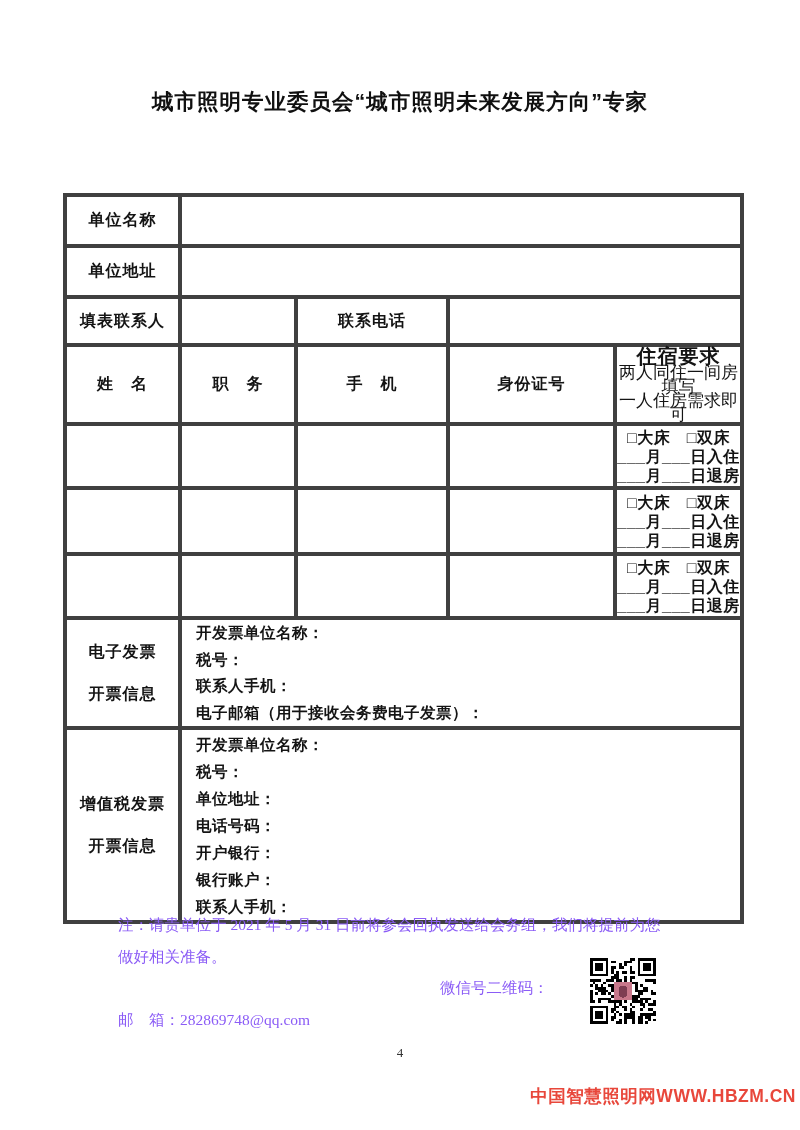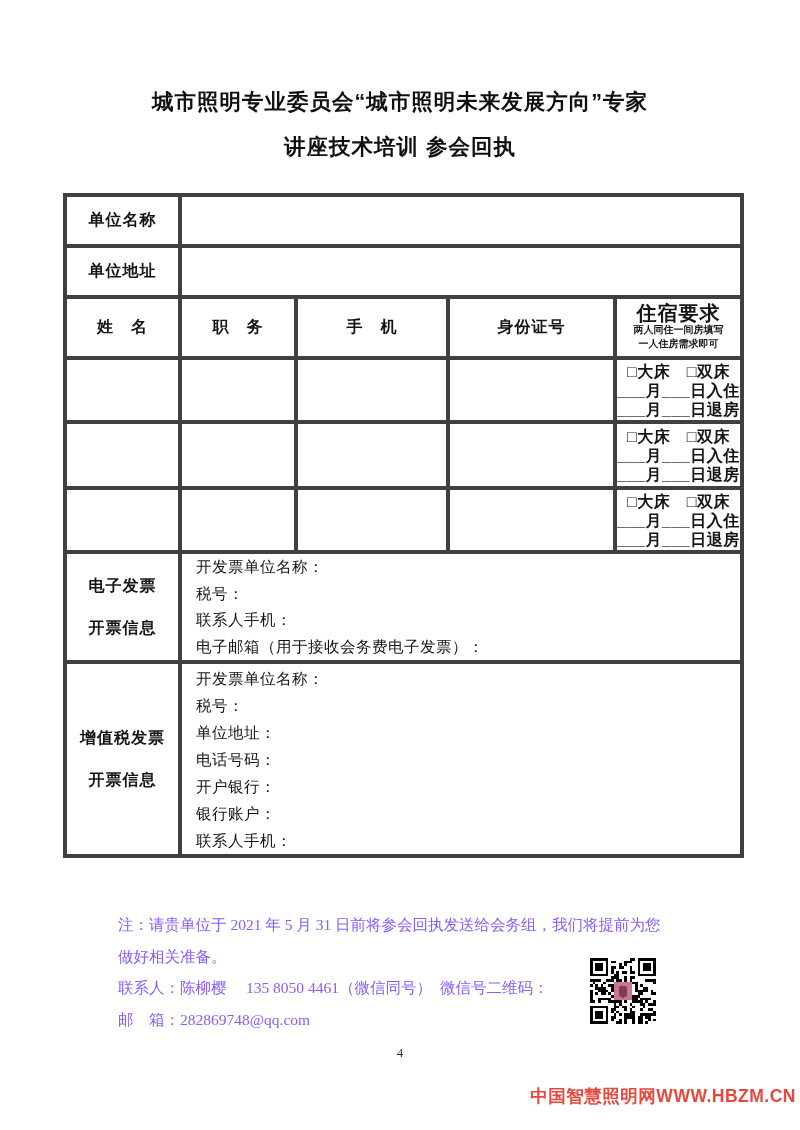--- a/index.html
+++ b/index.html
@@ -16,27 +16,27 @@
   table.form-table td{border:4px solid #404040;padding:0;vertical-align:middle;
                       font-size:16px;color:#141414;}
   .r47 td{height:47px;} .r44 td{height:44px;} .r57 td{height:57px;}
   .r60 td{height:60px;} .r62 td{height:62px;}
   .r42 td{height:42px;} .r106 td{height:106px;} .r190 td{height:190px;}
 
   td.lbl{text-align:center;font-weight:bold;letter-spacing:1px;}
   td.blank{background:#ffffff;}
   td.acc-head{text-align:center;}
   .acc-title{font-weight:bold;font-size:20px;line-height:19px;letter-spacing:1px;}
-  .acc-note{font-weight:bold;font-size:10px;line-height:14px;letter-spacing:0;}
+  .acc-note{font-weight:normal;font-size:17px;line-height:14px;letter-spacing:0;}
   td.acc-cell{text-align:center;font-weight:bold;font-size:14.5px;line-height:19px;letter-spacing:0.5px;}
   td.section-title{text-align:center;font-weight:bold;font-size:16.5px;letter-spacing:1px;}
   td.lbl2 div{line-height:22px;}
   td.lbl2 div + div{margin-top:20px;}
   td.fields{text-align:left;vertical-align:middle;}
-  td.fields div{font-weight:normal;padding-left:14px;letter-spacing:0.5px;font-size:15.5px;}
+  td.fields div{font-weight:bold;padding-left:14px;letter-spacing:0.5px;font-size:15.5px;}
   td.e-fields div{line-height:26.5px;}
   td.vat-fields div{line-height:27px;}
 
   
   .notes{position:absolute;left:118px;top:909px;width:600px;
          font-family:"Liberation Serif",serif;font-size:15.5px;color:#8b5cf6;}
   .notes .nline{height:31.5px;line-height:31.5px;white-space:nowrap;}
   .qr-label{position:absolute;left:322px;top:0;}
   .contact-row{position:relative;}
 
@@ -50,40 +50,45 @@
   .watermark{position:absolute;right:4px;top:1084px;font-size:17.5px;font-weight:bold;
              letter-spacing:0.5px;font-family:"Liberation Sans",sans-serif;}
 </style>
 </head>
 <body>
 
 <div class="page">
 
   <div class="title">
     <div>城市照明专业委员会“城市照明未来发展方向”专家</div>
-    <div>讲座技术培训 参会回执</div>
   </div>
 
   <table class="form-table">
     <colgroup>
       <col style="width:115px">
         <col style="width:116px">
         <col style="width:152px">
       <col style="width:167px">
         <col style="width:127px">
     </colgroup>
     <tbody>
       <tr class="r47">
         <td class="lbl">单位名称</td>
         <td class="blank" colspan="4"></td>
       </tr>
       <tr class="r47">
         <td class="lbl">单位地址</td>
         <td class="blank" colspan="4"></td>
       </tr>
+      <tr class="r44">
+        <td class="lbl">填表联系人</td>
+        <td class="blank"></td>
+        <td class="lbl">联系电话</td>
+        <td class="blank" colspan="2"></td>
+      </tr>
       <tr class="r57">
         <td class="lbl">姓　名</td>
         <td class="lbl">职　务</td>
         <td class="lbl">手　机</td>
         <td class="lbl">身份证号</td>
         <td class="acc-head">
           <div class="acc-title">住宿要求</div>
           <div class="acc-note">两人同住一间房填写</div>
           <div class="acc-note">一人住房需求即可</div>
         </td>
@@ -152,21 +157,20 @@
           <div>联系人手机：</div>
         </td>
       </tr>
     </tbody>
   </table>
 
   <div class="notes">
     <div class="nline">注：请贵单位于 2021 年 5 月 31 日前将参会回执发送给会务组，我们将提前为您</div>
     <div class="nline">做好相关准备。</div>
     <div class="nline contact-row">
-      <span>联系人：陈柳樱　 135 8050 4461（微信同号）</span>
       <span class="qr-label">微信号二维码：</span>
     </div>
     <div class="nline">邮　箱：282869748@qq.com</div>
   </div>
 
   <div class="qr">
       <svg viewBox="0 0 25 25" shape-rendering="crispEdges" xmlns="http://www.w3.org/2000/svg">
         <rect width="25" height="25" fill="#fff"></rect>
         <rect x="15" y="0" width="1" height="1" fill="#000"></rect>
         <rect x="16" y="0" width="1" height="1" fill="#000"></rect>

